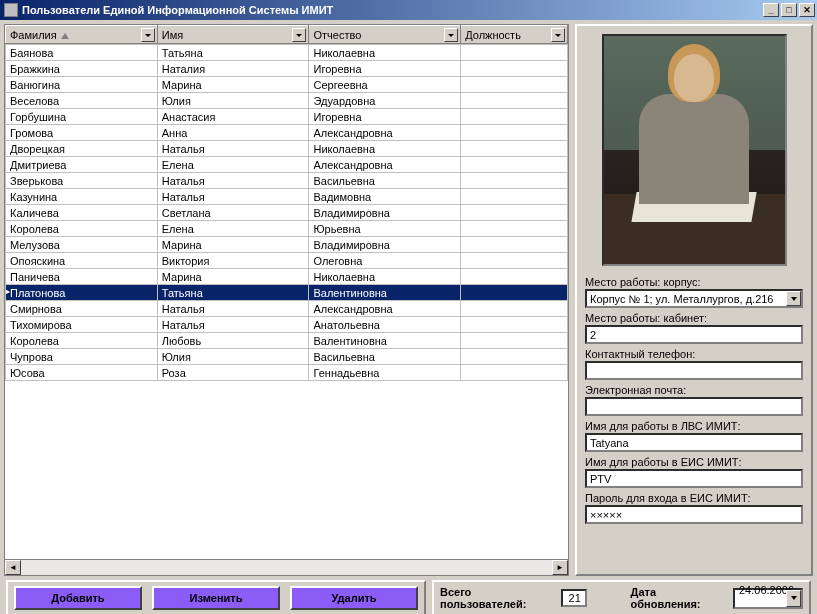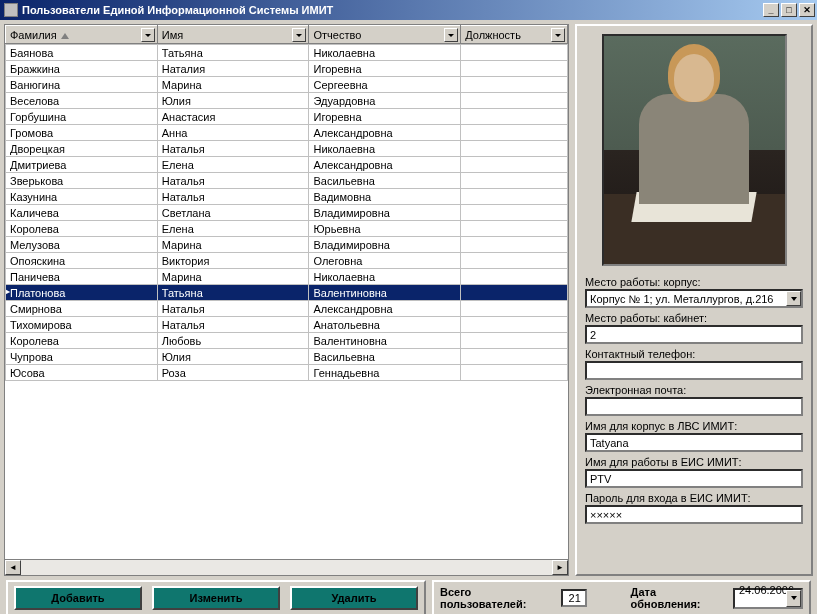--- a/index.html
+++ b/index.html
@@ -141,21 +141,21 @@
     display: flex; align-items: center; justify-content: center;
     font-size: 8px;
   }
   .strack {
     flex: 1;
     background: repeating-conic-gradient(#d4d0c8 0% 25%, #fff 0% 50%) 50% / 2px 2px;
   }
   .btn3d {
     flex: 1;
     height: 24px;
-    background: #0f766e;
+    background: #8b5cf6;
     border: 2px solid;
     border-color: #fff #404040 #404040 #fff;
     display: flex; align-items: center; justify-content: center;
     font-weight: bold;
     cursor: default;
   }
   .right-panel {
     width: 238px;
     border: 2px solid;
     border-color: #fff #808080 #808080 #fff;
@@ -486,21 +486,21 @@
     <div class="field-label">Контактный телефон:</div>
     <div class="text-input">
         <span></span>
       </div>
 
     <div class="field-label">Электронная почта:</div>
     <div class="text-input">
         <span></span>
       </div>
 
-    <div class="field-label">Имя для корпус в ЛВС ИМИТ:</div>
+    <div class="field-label">Имя для работы в ЛВС ИМИТ:</div>
     <div class="text-input">
         <span>Tatyana</span>
       </div>
 
     <div class="field-label">Имя для работы в ЕИС ИМИТ:</div>
     <div class="text-input">
         <span>PTV</span>
       </div>
 
     <div class="field-label">Пароль для входа в ЕИС ИМИТ:</div>

